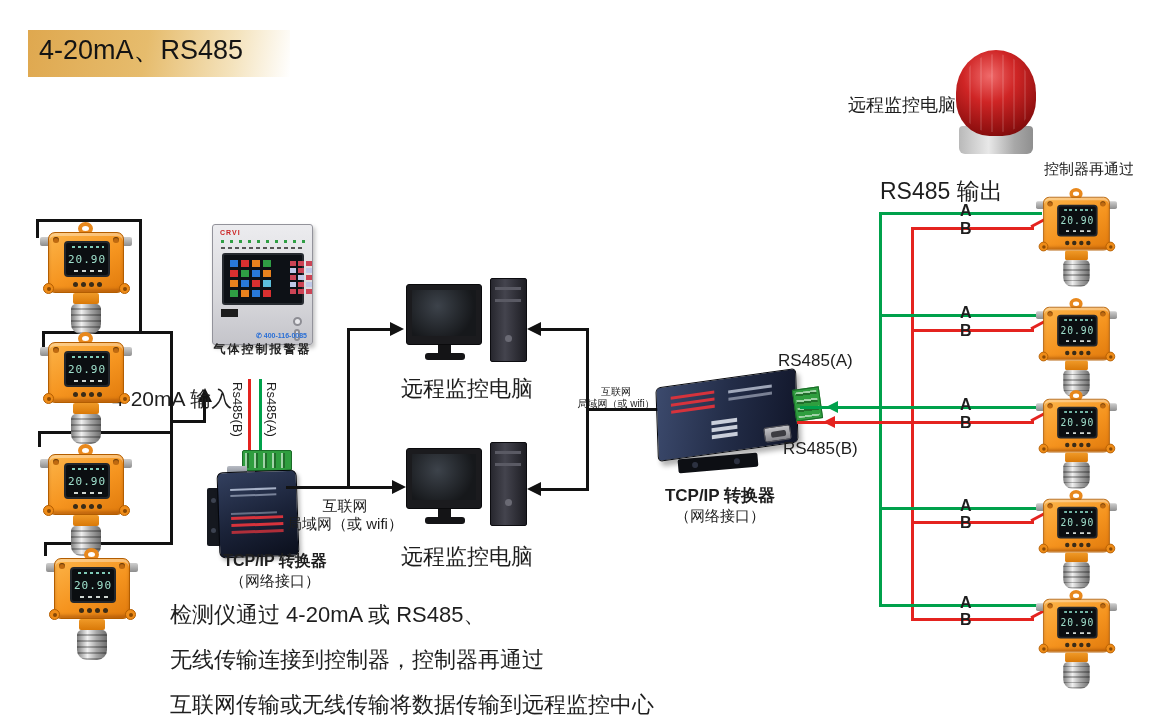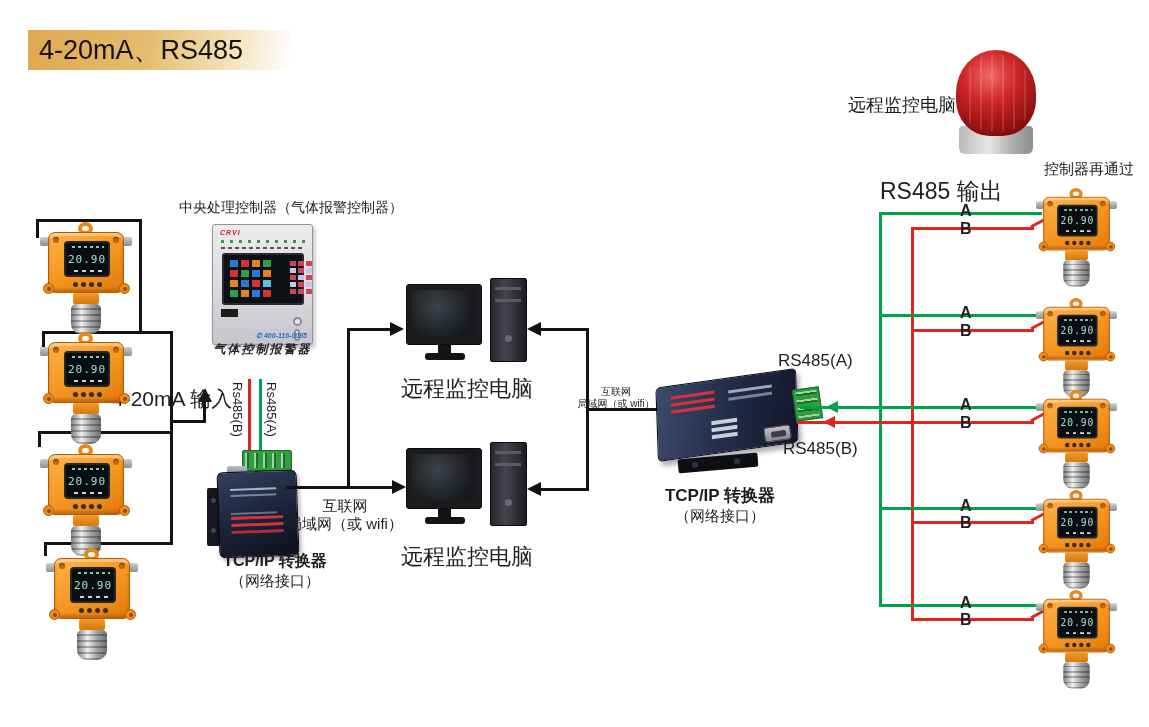--- a/index.html
+++ b/index.html
@@ -12,21 +12,21 @@
   .wg { position:absolute; background:var(--wire-green,#00a14b); }
   .wr { position:absolute; background:var(--wire-red,#e4231f); }
   .arr { position:absolute; width:0; height:0; }
   .arr.right { border-top:7px solid transparent; border-bottom:7px solid transparent; border-left:14px solid #121212; }
   .arr.left  { border-top:7px solid transparent; border-bottom:7px solid transparent; border-right:14px solid #121212; }
   .arr.up    { border-left:7px solid transparent; border-right:7px solid transparent; border-bottom:14px solid #121212; }
   .arr.gleft { border-top:6px solid transparent; border-bottom:6px solid transparent; border-right:12px solid var(--wire-green,#00a14b); }
   .arr.rleft { border-top:6px solid transparent; border-bottom:6px solid transparent; border-right:12px solid var(--wire-red,#e4231f); }
 
   
-  .badge { position:absolute; left:28px; top:30px; width:262px; height:40px; line-height:40px;
+  .badge { position:absolute; left:28px; top:30px; width:262px; height:47px; line-height:40px;
            padding-left:11px; font-size:27px; font-weight:500; color:#141414;
            background:linear-gradient(100deg, var(--badge-gold,#dfa84f) 0%, #e6bc6d 45%, #f4e3bd 78%, #ffffff 100%); }
   .title { position:absolute; left:27px; top:80px; font-size:30px; font-weight:600; color:#111; letter-spacing:1px; }
 
   
   .lbl { position:absolute; color:#1e1e1e; white-space:nowrap; }
   .vert { writing-mode:vertical-rl; }
 
   
   .detector { position:absolute; width:92px; height:112px; transform-origin:top left; }
@@ -50,21 +50,21 @@
   .det-ear::after { content:""; position:absolute; left:3px; top:3px; width:4px; height:4px; border-radius:50%; background:#8a4a05; }
   .det-ear-l { left:-6px; } .det-ear-r { left:70px; }
   .det-neck { position:absolute; left:33px; top:71px; width:26px; height:11px; background:linear-gradient(180deg,#f09a28,#d97908); border-radius:2px; }
   .det-sensor { position:absolute; left:31px; top:82px; width:30px; height:30px; border-radius:5px 5px 10px 10px;
                 background:linear-gradient(90deg,#7d7d7d,#f0f0f0 35%,#a8a8a8 65%,#6d6d6d); }
   .det-sensor::after { content:""; position:absolute; inset:0; border-radius:5px 5px 10px 10px;
                 background:repeating-linear-gradient(180deg, transparent 0 4px, rgba(0,0,0,.28) 4px 6px); }
 
   
   .controller { position:absolute; left:212px; top:224px; width:101px; height:121px; border:1px solid #93939b; border-radius:3px;
-                background:linear-gradient(180deg,#ececef 0%,#d8d8dc 60%,#c4c4ca 100%); box-shadow:2px 3px 4px rgba(0,0,0,.25);font-style:italic; }
+                background:linear-gradient(180deg,#ececef 0%,#d8d8dc 60%,#c4c4ca 100%); box-shadow:2px 3px 4px rgba(0,0,0,.25); }
   .ctrl-brand { position:absolute; left:7px; top:4px; font-size:7px; font-weight:bold; color:#cc2222; letter-spacing:1px; }
   .ctrl-leds1 { position:absolute; left:8px; top:15px; width:84px; height:3px;
                 background:repeating-linear-gradient(90deg,#2f9e44 0 3px, transparent 3px 9px); }
   .ctrl-leds2 { position:absolute; left:8px; top:22px; width:84px; height:2px;
                 background:repeating-linear-gradient(90deg,#555 0 4px, transparent 4px 7px); }
   .ctrl-screen { position:absolute; left:9px; top:28px; width:82px; height:52px; background:#0d1116; border:2px solid #272b31; border-radius:3px; }
   .ctrl-icons { position:absolute; left:6px; top:5px; width:8px; height:7px; background:#2979d9;
                 box-shadow:11px 0 0 #d93030, 22px 0 0 #e8821e, 33px 0 0 #2f9e44,
                            0 10px 0 #d93030, 11px 10px 0 #2f9e44, 22px 10px 0 #2979d9, 33px 10px 0 #e8821e,
                            0 20px 0 #e8821e, 11px 20px 0 #2979d9, 22px 20px 0 #d93030, 33px 20px 0 #5bc0de,
@@ -150,21 +150,20 @@
   <div class="w" style="left:170px;top:331px;width:3px;height:214px;"></div>
   <div class="w" style="left:38px;top:431px;width:135px;height:3px;"></div>
   <div class="w" style="left:38px;top:431px;width:3px;height:16px;"></div>
   <div class="w" style="left:44px;top:542px;width:129px;height:3px;"></div>
   <div class="w" style="left:44px;top:542px;width:3px;height:14px;"></div>
   <div class="w" style="left:170px;top:420px;width:36px;height:3px;"></div>
   <div class="w" style="left:203px;top:402px;width:3px;height:21px;"></div>
   <div class="arr up" style="left:198px;top:388px;"></div>
   <div class="lbl" style="left:112px;top:385px;font-size:21px;">4-20mA 输入</div>
 
-  <div class="lbl" style="left:179px;top:199px;font-size:14px;">中央处理控制器（气体报警控制器）</div>
   <div class="controller">
     <div class="ctrl-brand">CRVI</div>
     <div class="ctrl-leds1"></div>
     <div class="ctrl-leds2"></div>
     <div class="ctrl-screen">
       <div class="ctrl-icons"></div>
       <div class="ctrl-keypad"></div>
     </div>
     <div class="ctrl-chip"></div>
     <div class="ctrl-key"></div>
@@ -241,20 +240,25 @@
   <div class="wr" style="left:911px;top:227px;width:3px;height:393px;"></div>
 
   <div class="alarm">
     <div class="alarm-base"></div>
     <div class="alarm-dome"></div>
   </div>
   <div class="lbl" style="left:848px;top:93px;font-size:18px;">远程监控电脑</div>
   <div class="lbl" style="left:880px;top:176px;font-size:23px;">RS485 输出</div>
   <div class="lbl" style="left:1044px;top:160px;font-size:15px;">控制器再通过</div>
 
+  <div class="lbl" style="left:170px;top:592px;font-size:22px;line-height:45px;white-space:normal;width:560px;">
+    <div>检测仪通过 4-20mA 或 RS485、</div>
+    <div>无线传输连接到控制器，控制器再通过</div>
+    <div>互联网传输或无线传输将数据传输到远程监控中心</div>
+  </div>
 
   <div id="pairs-holder">
   <div class="pair">
     <div class="wg pair-g" style="left: 879px; top: 212px; width: 163px; height: 3px;"></div>
     <div class="wr pair-r" style="left: 911px; top: 227px; width: 123px; height: 3px;"></div>
     <div class="wr pair-diag" style="left: 1030px; top: 221px; width: 18px; height: 3px; transform: rotate(-28deg);"></div>
     <div class="lbl pair-a" style="font-size: 16px; font-weight: bold; left: 960px; top: 202px;">A</div>
     <div class="lbl pair-b" style="font-size: 16px; font-weight: bold; left: 960px; top: 220px;">B</div>
   </div>
 

